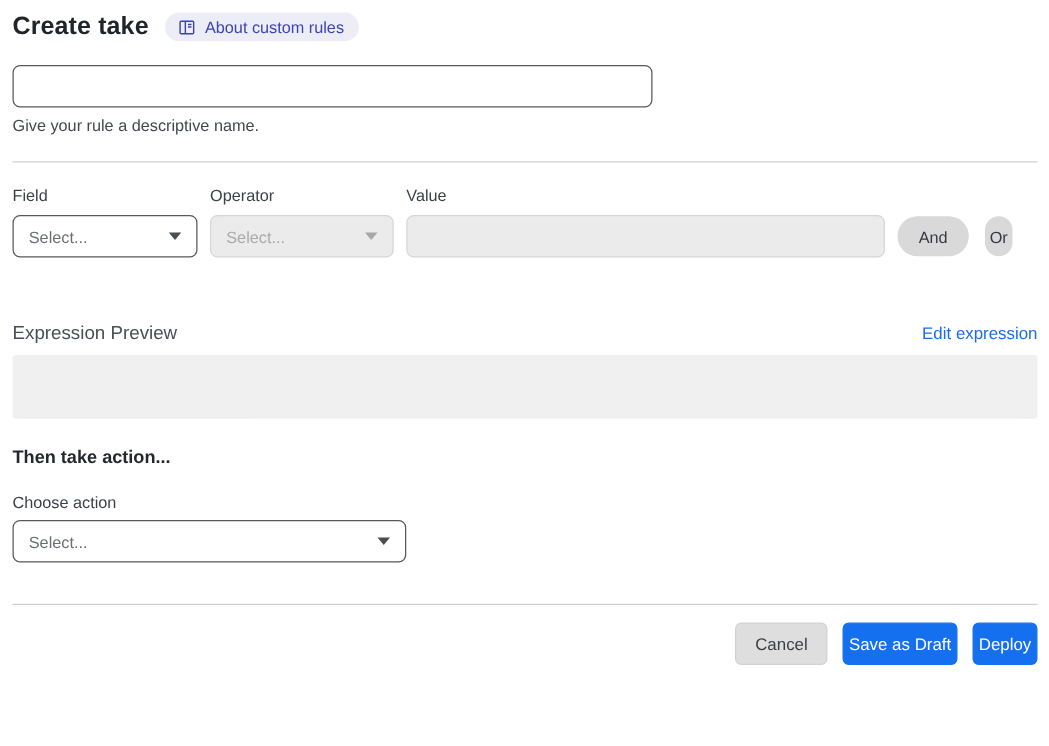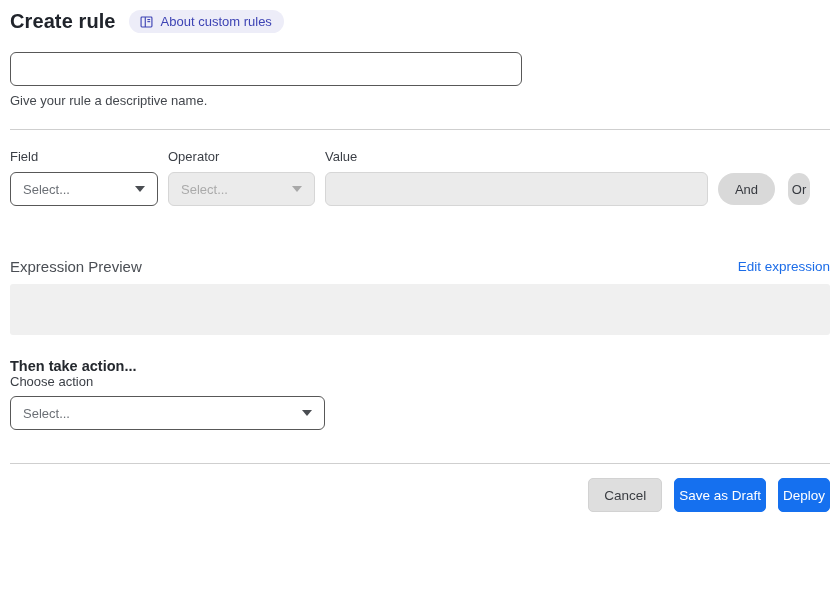--- a/index.html
+++ b/index.html
@@ -75,37 +75,37 @@
   .and-btn { width: 57px; margin-right: 13px; }
   .or-btn { width: 22px; }
 
   
   .expr-row { display: flex; justify-content: space-between; align-items: center; margin-top: 52px; }
   .expr-label { font-size: 15px; color: #4a4e54; }
   .edit-link { font-size: 13.5px; color: #1b6ce8; text-decoration: none; cursor: pointer; }
   .expr-box { margin-top: 9px; height: 51px; background: #f0f0f0; border-radius: 3px; }
 
   
-  .choose-label { margin-top: 0; }
+  .choose-label { margin-top: 20px; }
   .sel-action { width: 315px; margin-top: 1px; }
 
   
   .footer-row { display: flex; justify-content: flex-end; align-items: center; gap: 12px; margin-top: 14px; }
   .btn { height: 34px; border-radius: 5px; font-family: inherit; font-size: 13.5px; cursor: pointer; }
   .btn-secondary { background: #dedede; border: 1px solid #d2d2d2; color: #3a3d42; padding: 0 15px; }
   .btn-primary { background: #1570ef; border: 1px solid #1570ef; color: #ffffff; padding: 0 4px; }
 </style>
 </head>
 <body>
 
 <div class="page">
 
   
   <div class="title-row">
-    <h1 class="page-title">Create rule</h1>
+    <h1 class="page-title">Create take</h1>
     <button class="about-badge">
       <span>
         <svg width="15" height="14" viewBox="0 0 16 16" fill="none" stroke="#3d43b4" stroke-width="1.3">
           <rect x="1.8" y="2.3" width="12.4" height="11.4" rx="1"></rect>
           <line x1="6.6" y1="2.3" x2="6.6" y2="13.7"></line>
           <line x1="9" y1="5.2" x2="12.2" y2="5.2"></line>
           <line x1="9" y1="7.6" x2="12.2" y2="7.6"></line>
         </svg>
       </span>
       <span>About custom rules</span>

